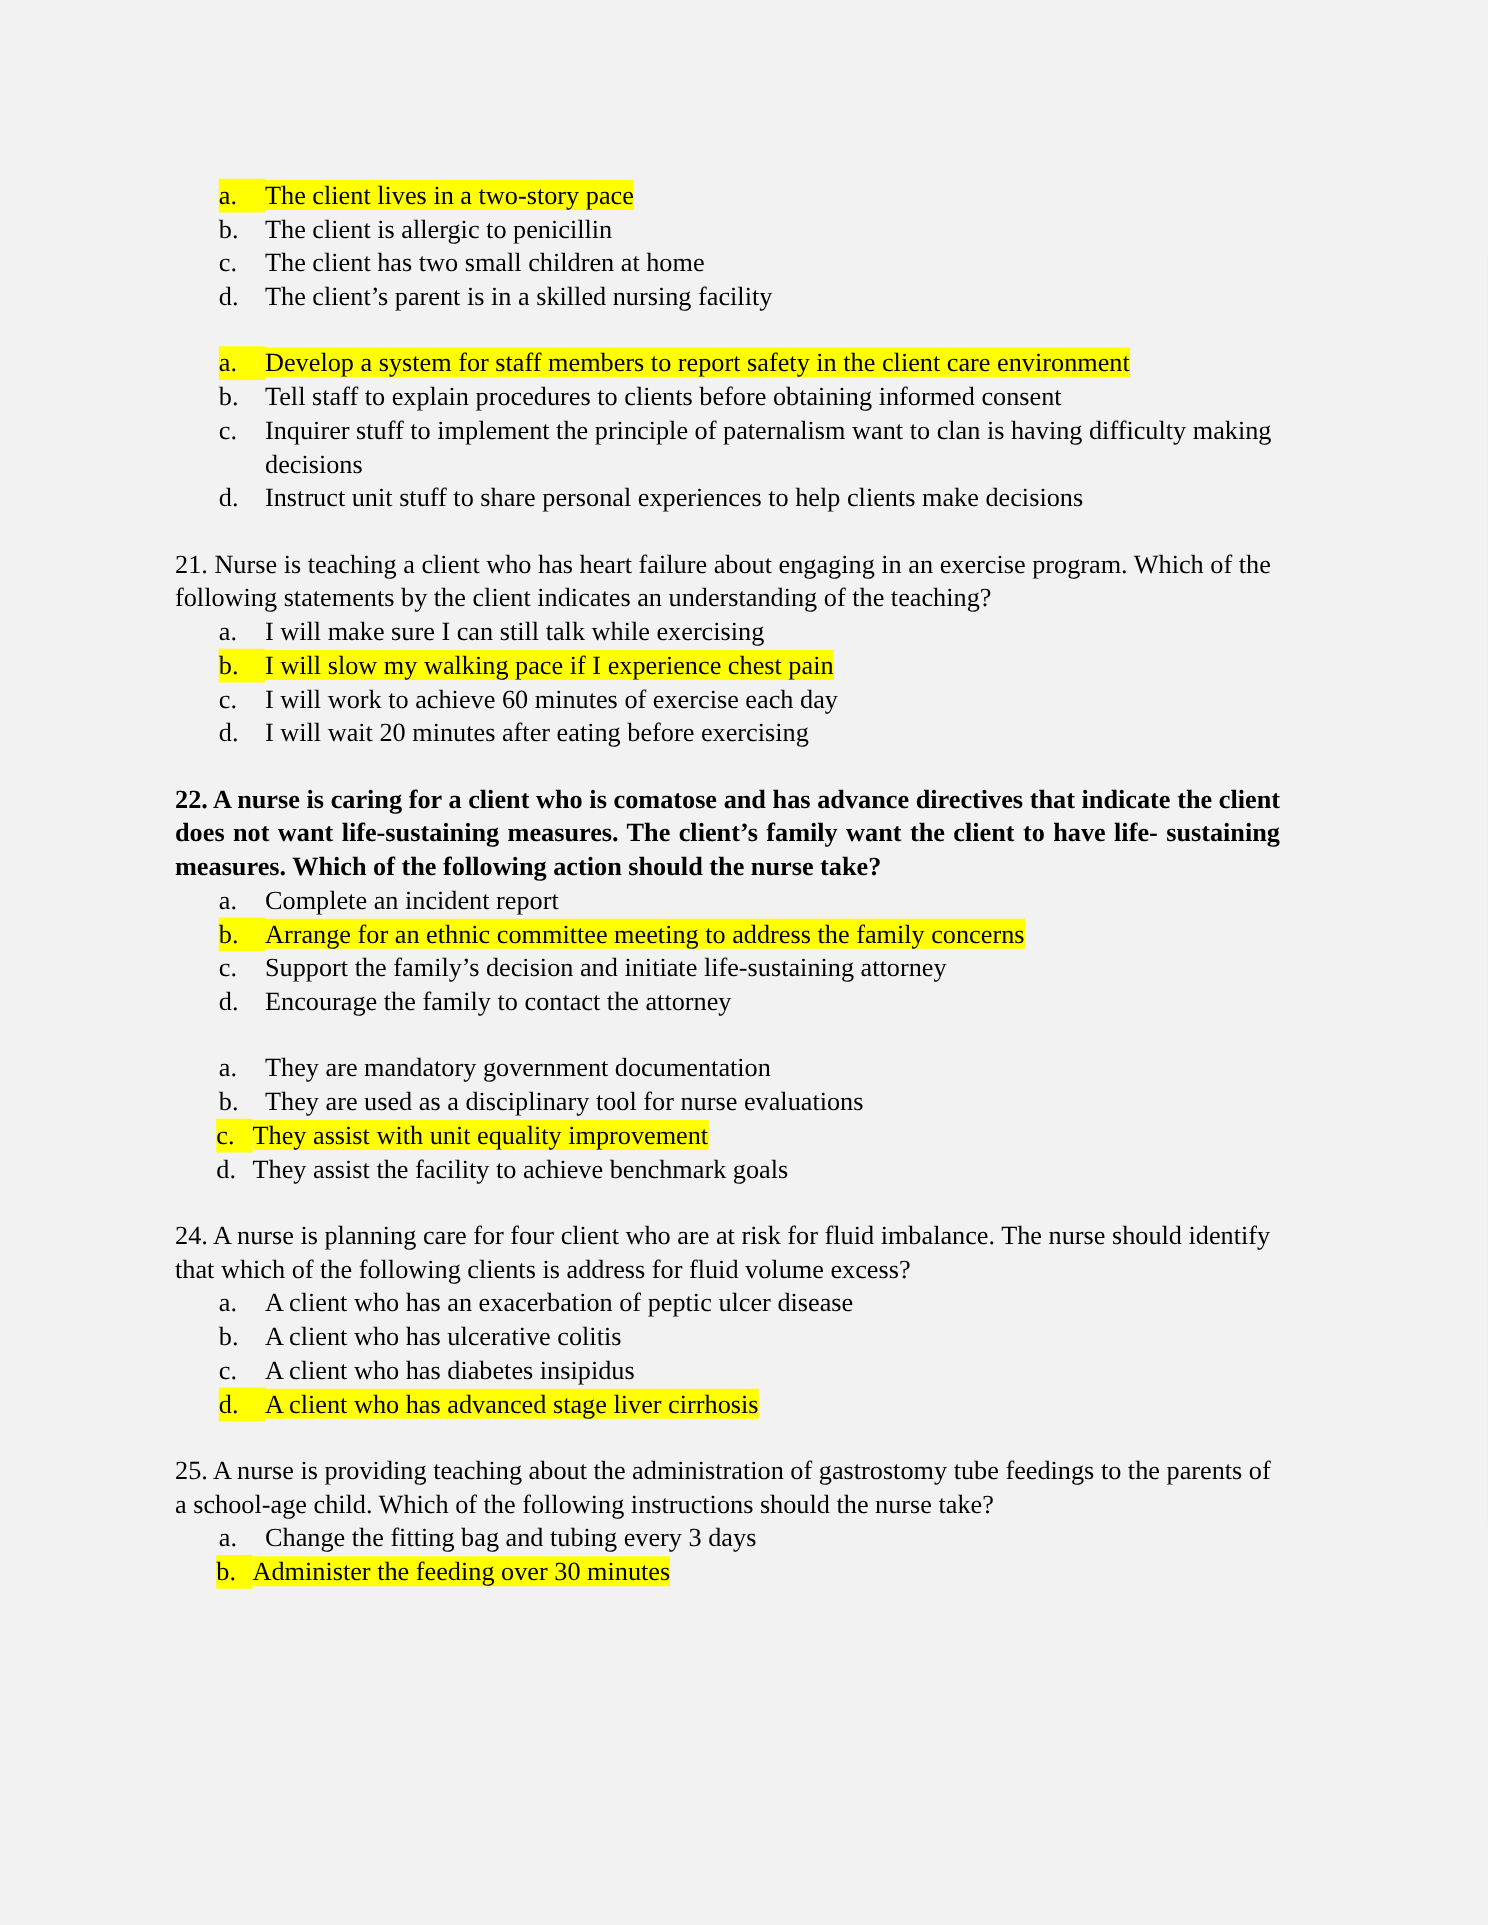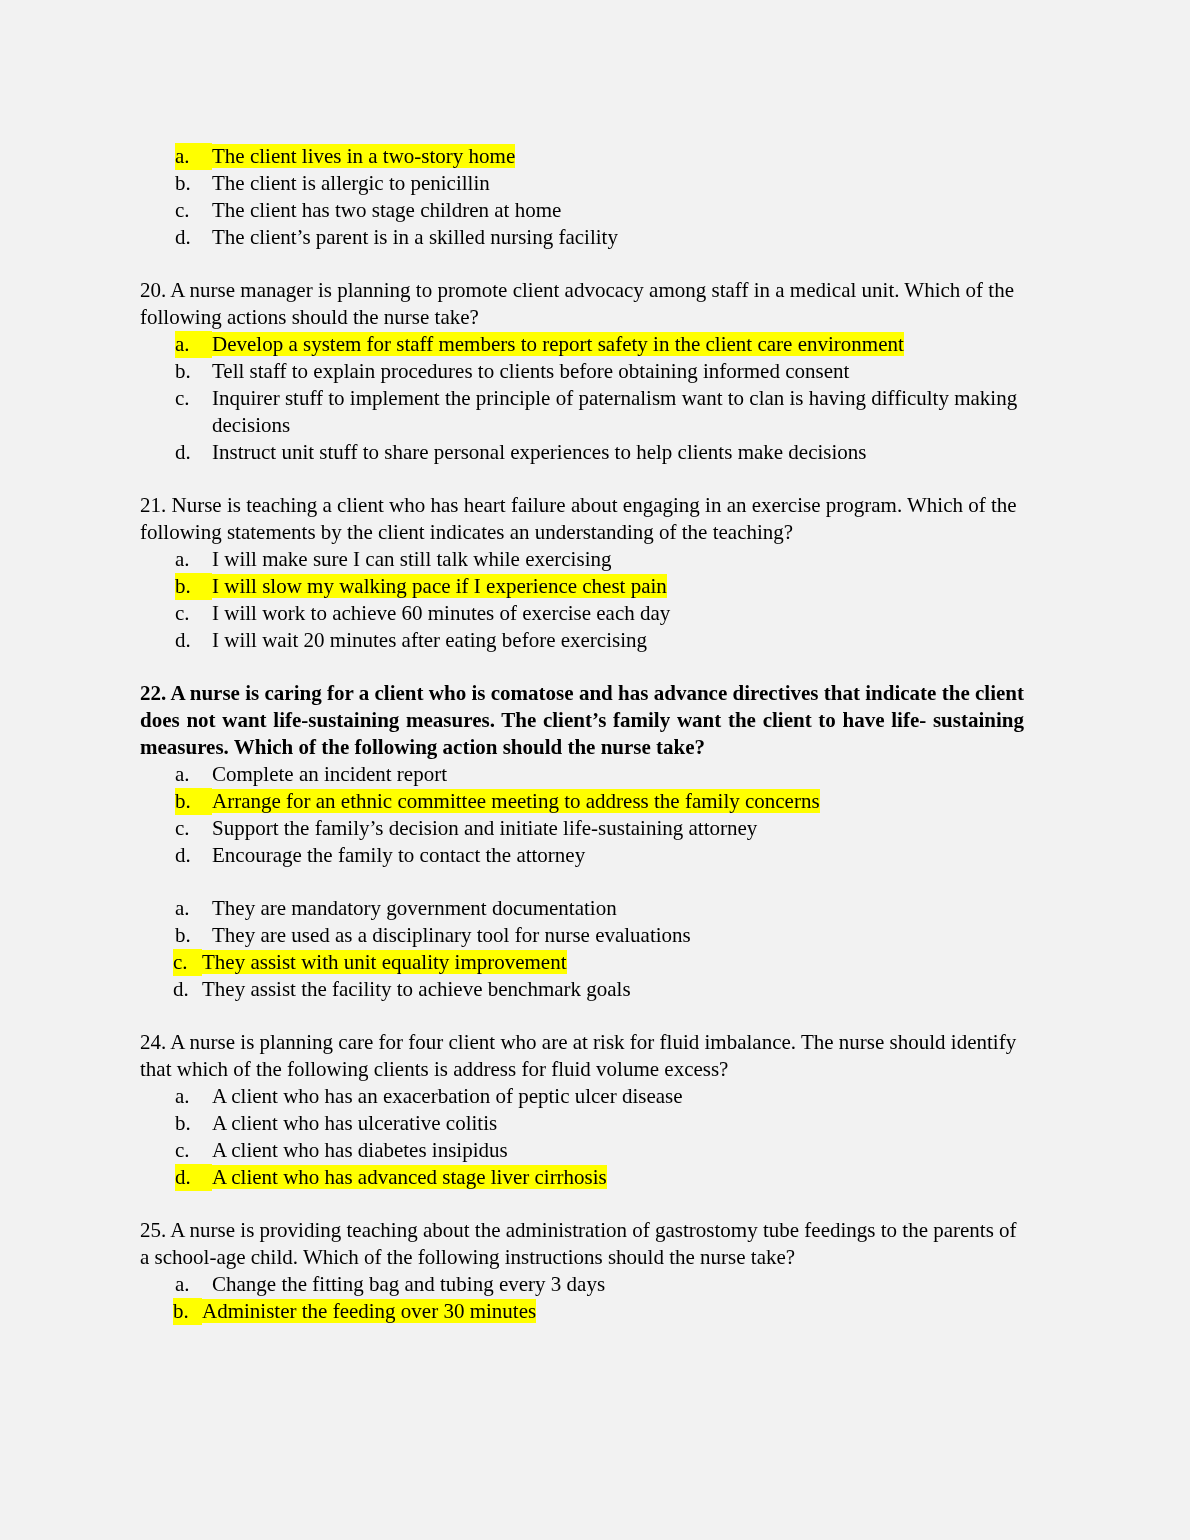--- a/index.html
+++ b/index.html
@@ -29,38 +29,37 @@
   .hl { background: #ffff00; }
 </style>
 </head>
 <body>
 
 <div class="page">
 
   <section class="qblock">
     <div class="option">
       <span class="opt-letter hl">a.</span>
-      <span class="opt-text"><span class="hl">The client lives in a two-story home</span></span>
+      <span class="opt-text"><span class="hl">The client lives in a two-story pace</span></span>
     </div>
     <div class="option">
       <span class="opt-letter">b.</span>
       <span class="opt-text"><span>The client is allergic to penicillin</span></span>
     </div>
     <div class="option">
       <span class="opt-letter">c.</span>
-      <span class="opt-text"><span>The client has two stage children at home</span></span>
+      <span class="opt-text"><span>The client has two small children at home</span></span>
     </div>
     <div class="option">
       <span class="opt-letter">d.</span>
       <span class="opt-text"><span>The client’s parent is in a skilled nursing facility</span></span>
     </div>
   </section>
 
   <section class="qblock">
-    <p class="qtext"><span>20.</span> <span>A nurse manager is planning to promote client advocacy among staff in a medical unit. Which of the following actions should the nurse take?</span></p>
     <div class="option">
       <span class="opt-letter hl">a.</span>
       <span class="opt-text"><span class="hl">Develop a system for staff members to report safety in the client care environment</span></span>
     </div>
     <div class="option">
       <span class="opt-letter">b.</span>
       <span class="opt-text"><span>Tell staff to explain procedures to clients before obtaining informed consent</span></span>
     </div>
     <div class="option">
       <span class="opt-letter">c.</span>

